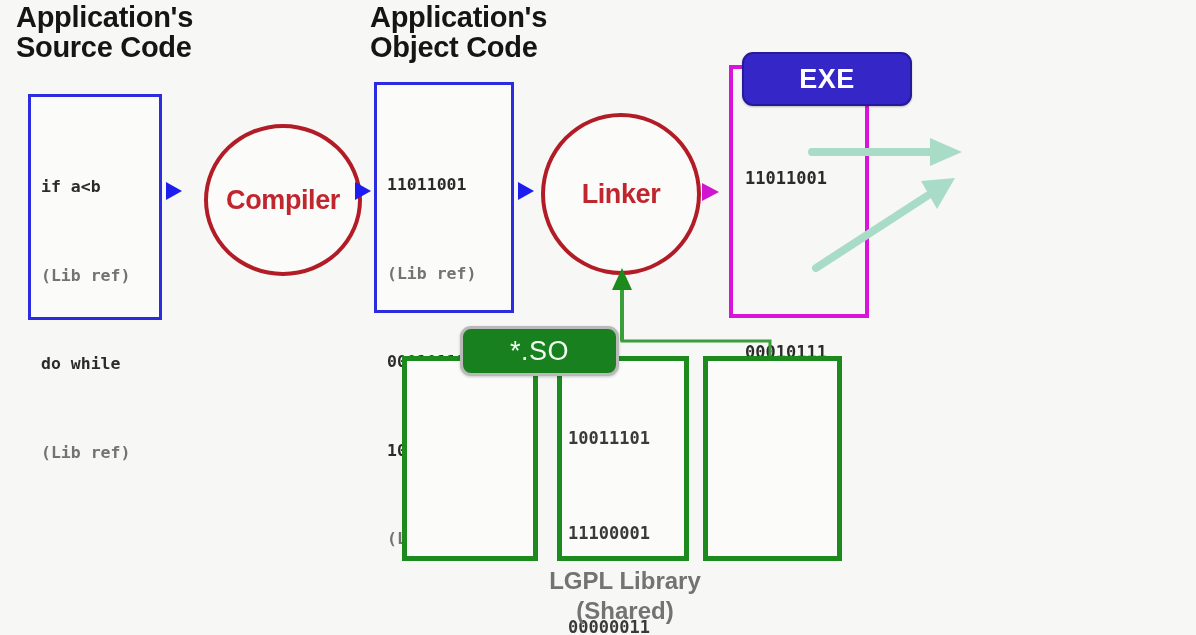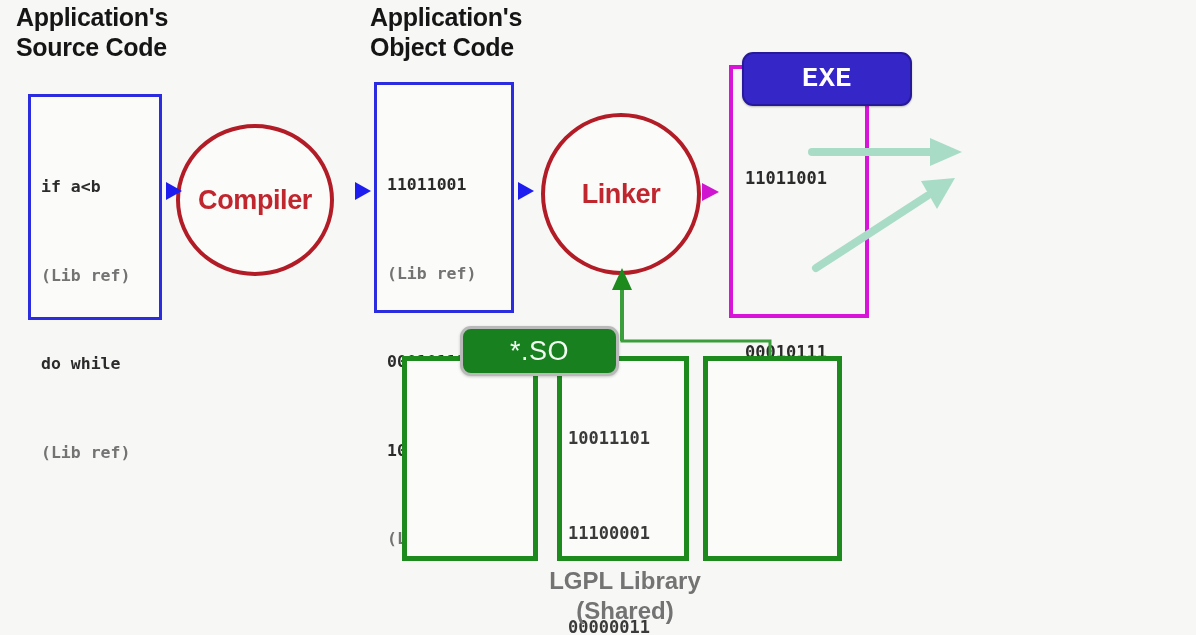--- a/index.html
+++ b/index.html
@@ -14,21 +14,21 @@
     background: #f7f7f5;
     overflow: hidden;
     font-family: "Liberation Sans", sans-serif;
   }
 
   
   .heading {
     position: absolute;
     font-family: "Liberation Sans", sans-serif;
     font-weight: bold;
-    font-size: 25px;
+    font-size: 29px;
     line-height: 30px;
     color: #151515;
     letter-spacing: -0.3px;
     white-space: pre;
   }
   #src-heading { left: 16px; top: 2px; }
   #obj-heading { left: 370px; top: 2px; }
 
   
   .codebox {
@@ -68,21 +68,21 @@
     align-items: center;
     justify-content: center;
   }
   .circle span {
     font-family: "Liberation Sans", sans-serif;
     font-weight: bold;
     font-size: 27px;
     color: #c0262e;
     letter-spacing: -0.4px;
   }
-  #compiler-circle { left: 176px; top: 124px; width: 158px; height: 152px; }
+  #compiler-circle { left: 204px; top: 124px; width: 158px; height: 152px; }
   #linker-circle   { left: 541px; top: 113px; width: 160px; height: 162px; }
 
   
   .arrow-blue {
     position: absolute;
     width: 0; height: 0;
     border-top: 9px solid transparent;
     border-bottom: 9px solid transparent;
     border-left: 16px solid #1d1df0;
   }
@@ -127,21 +127,21 @@
     background: #3526c8;
     border: 2px solid #261a9b;
     border-radius: 11px;
     box-sizing: border-box;
     display: flex;
     align-items: center;
     justify-content: center;
     box-shadow: 0 1px 2px rgba(0,0,0,0.25);
   }
   #exe-badge span {
-    font-family: Liberation Mono, monospace;
+    font-family: Liberation Sans, sans-serif;
     font-weight: bold;
     font-size: 27px;
     color: #ffffff;
     letter-spacing: 0.5px;
   }
 
   
   .mint-svg {
     position: absolute;
     left: 0; top: 0;

